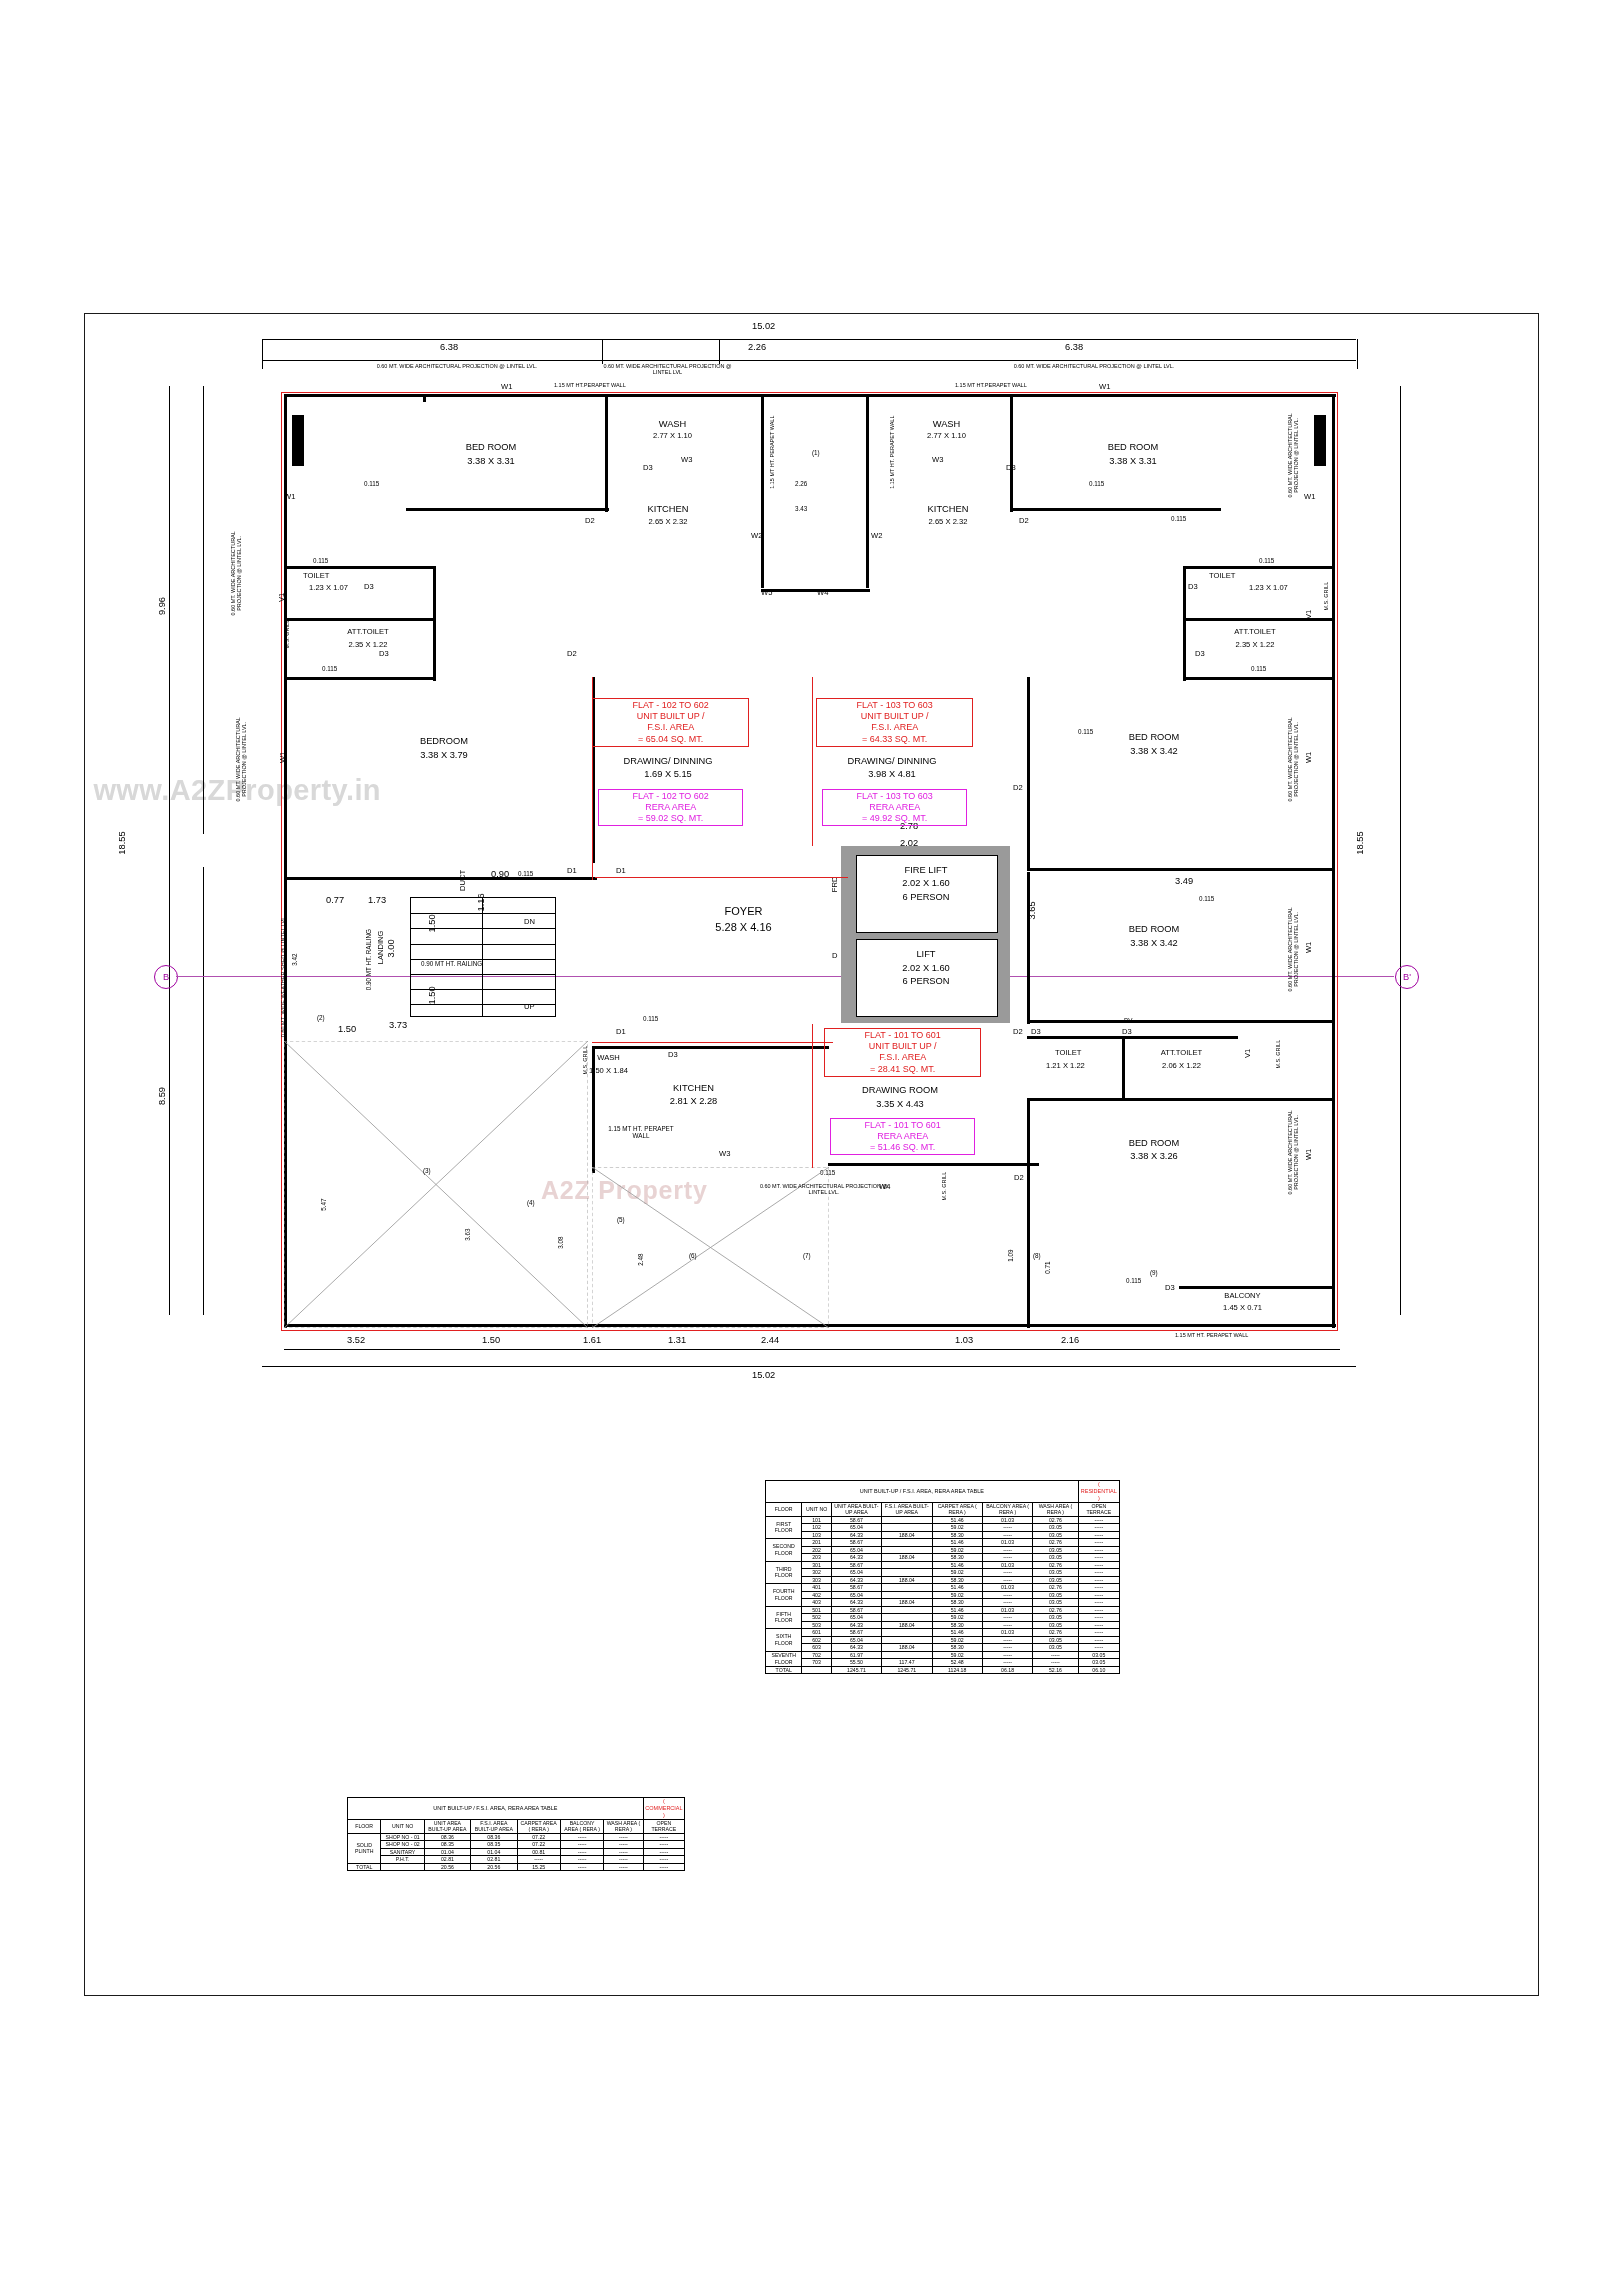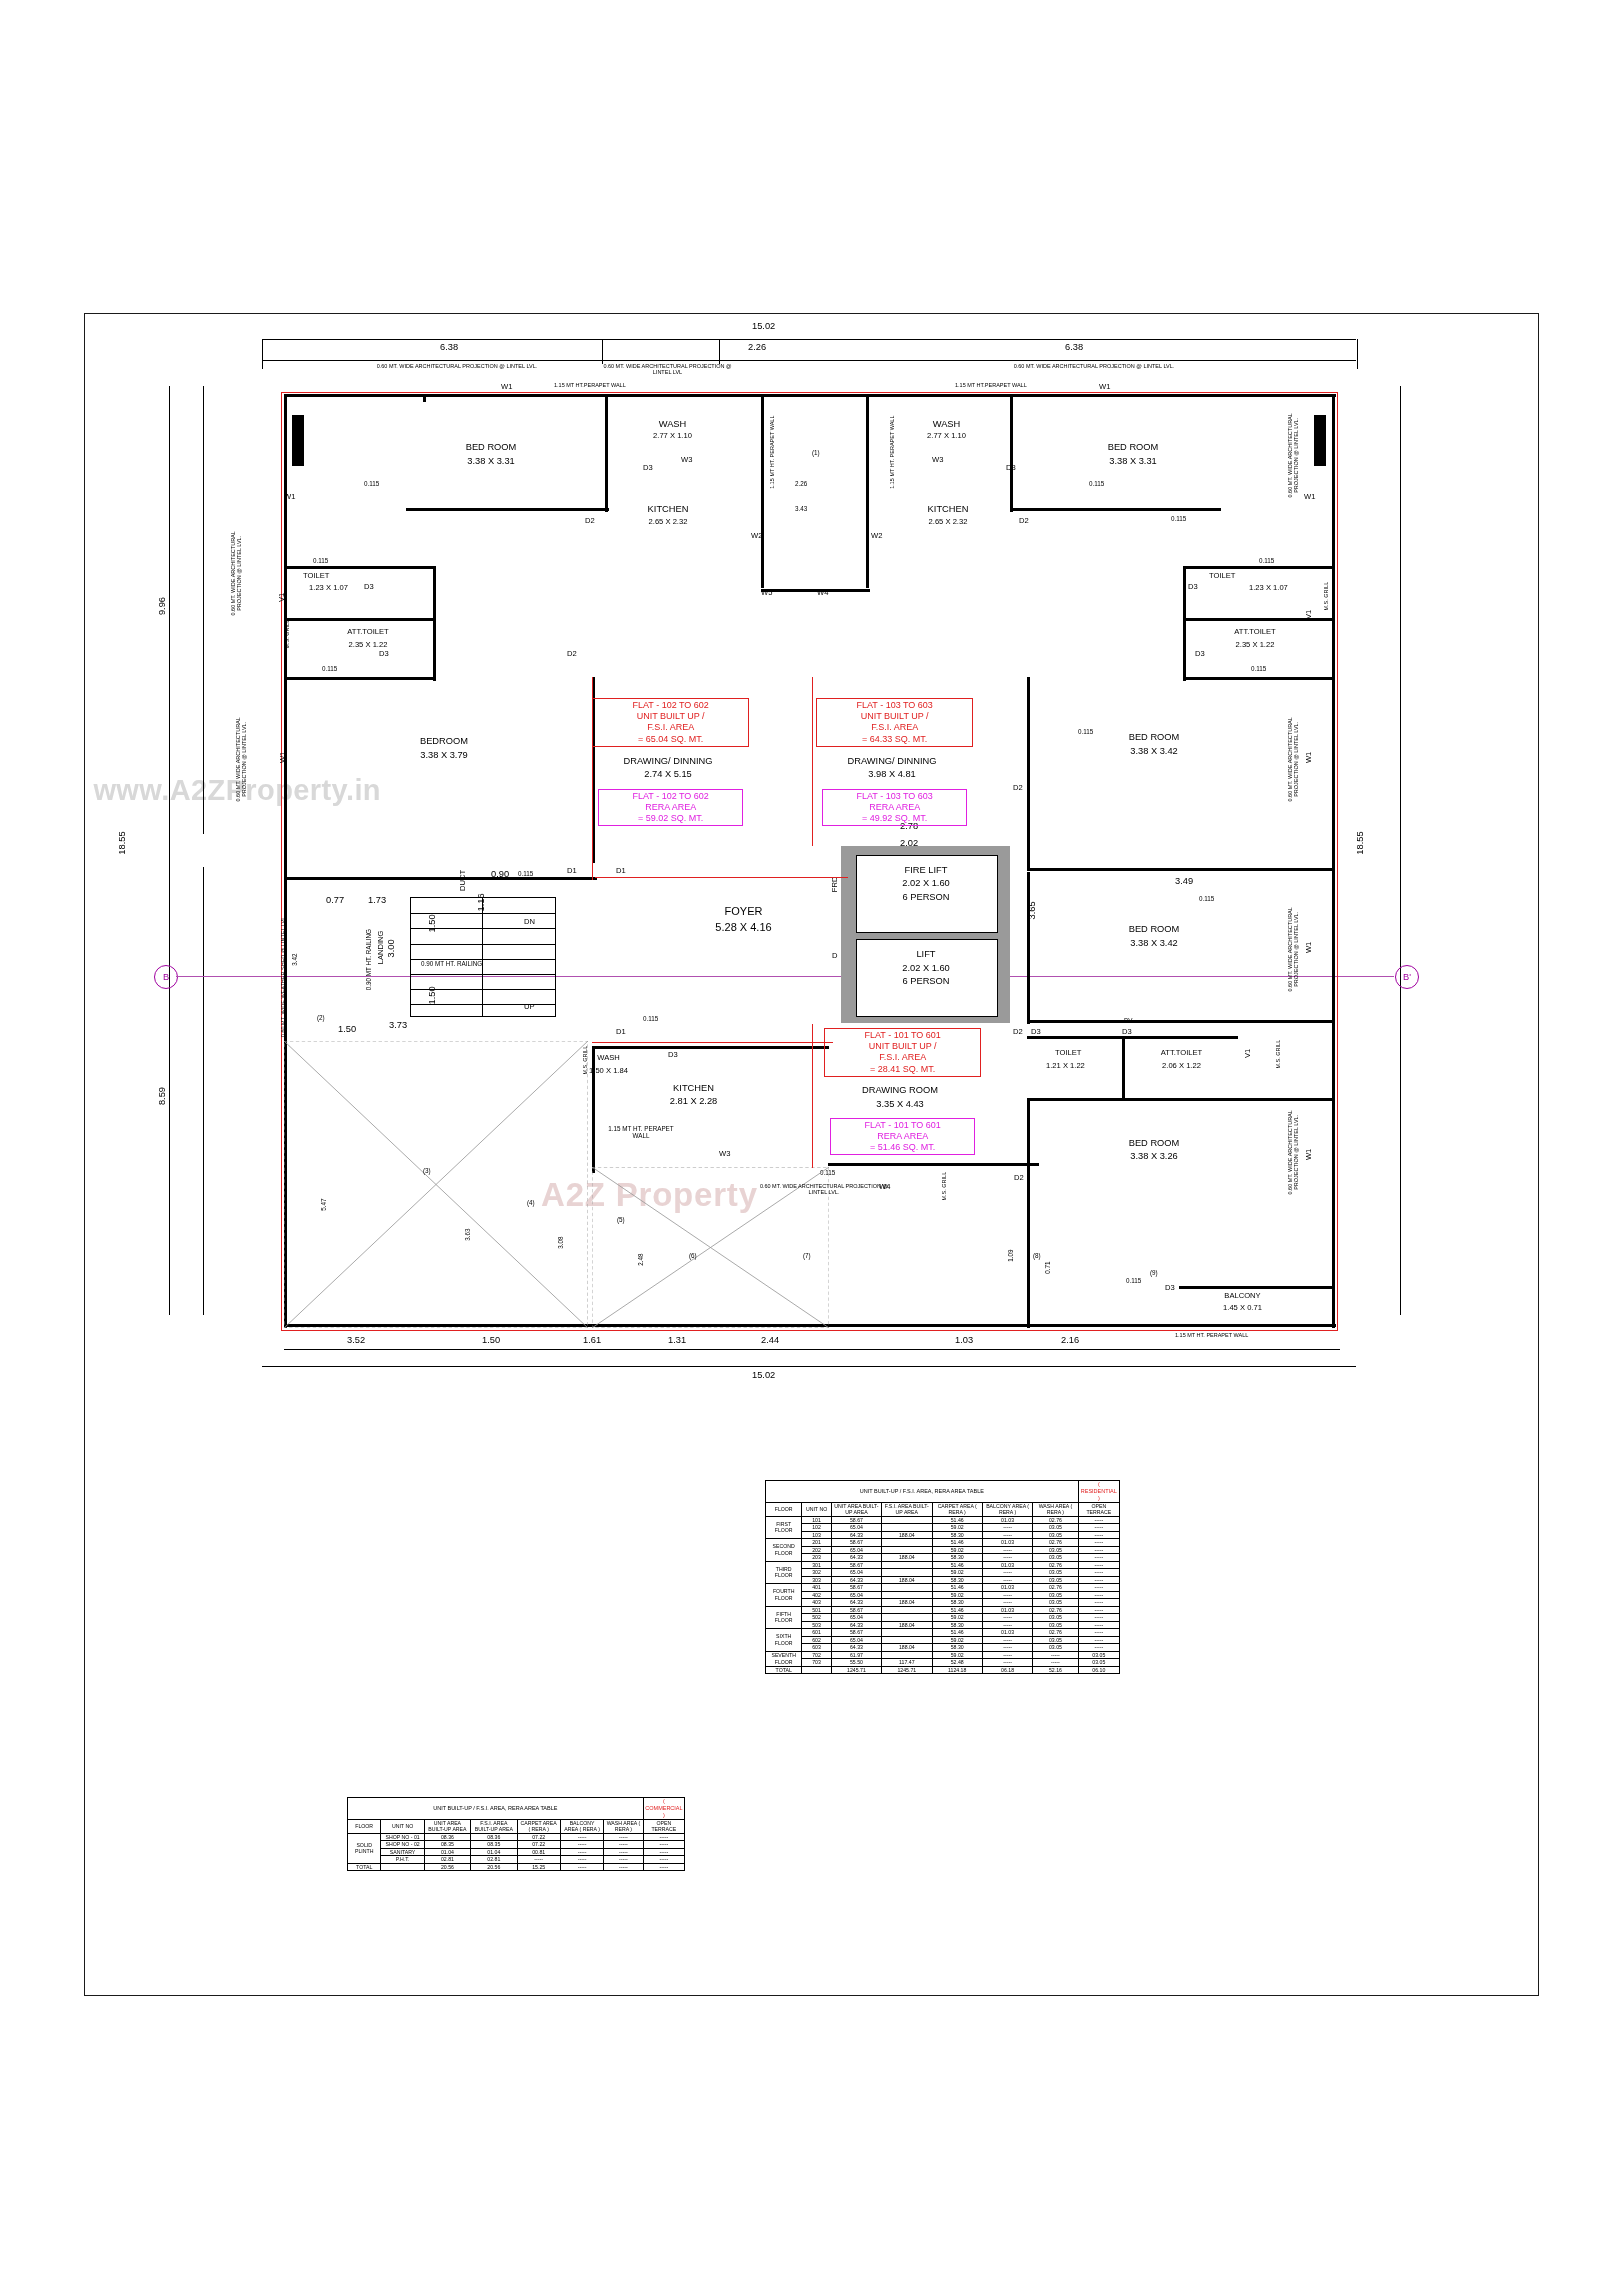--- a/index.html
+++ b/index.html
@@ -18,21 +18,21 @@
   .rot90{transform:rotate(-90deg);}
   .box-red{position:absolute;border:0.8px solid #e02020;color:#e02020;font-size:9px;line-height:1.25;text-align:center;padding:0.8px 1.7px;white-space:nowrap;}
   .box-mag{position:absolute;border:0.8px solid #e020e0;color:#e020e0;font-size:9px;line-height:1.25;text-align:center;padding:0.8px 1.7px;white-space:nowrap;}
   .title{position:absolute;left:0;width:1453px;text-align:center;font-size:22px;letter-spacing:0.4px;}
   table{border-collapse:collapse;}
   .tbl{position:absolute;font-size:5.2px;}
   .tbl td,.tbl th{border:0.5px solid #000;padding:0 1.7px;text-align:center;font-weight:normal;line-height:1.25;}
   .tbl .hdr{font-size:5.2px;}
   .red{color:#e02020;}
   .wm{position:absolute;font-size:29px;color:#d8d8d8;font-weight:bold;letter-spacing:0.4px;}
-  .wm2{position:absolute;font-size:33px;font-weight:bold;letter-spacing:0.8px;}
+  .wm2{position:absolute;font-size:25px;font-weight:bold;letter-spacing:0.8px;}
   .hatch{position:absolute;}
   .circ{position:absolute;border:0.8px solid #a000a0;border-radius:50%;color:#a000a0;font-size:9.3px;text-align:center;}
   .liftbox{position:absolute;border:1.7px solid #000;background:#fff;}
   .greyfill{position:absolute;background:#9a9a9a;}
   .stair{position:absolute;}
   .stair div{position:absolute;background:#000;}
 </style>
 </head>
 <body>
 
@@ -329,21 +329,21 @@
     <div class="dim" style="left:870px;top:1021px;">1.03</div>
     <div class="dim" style="left:976px;top:1021px;">2.16</div>
 
     <div class="box-red" style="left:507px;top:384px;width:152px;">
       <div>FLAT - 102 TO 602</div>
       <div>UNIT BUILT UP /</div>
       <div>F.S.I. AREA</div>
       <div>= 65.04 SQ. MT.</div>
     </div>
     <div class="lbl" style="left:507px;top:442px;width:152px;">DRAWING/ DINNING</div>
-    <div class="lbl" style="left:507px;top:455px;width:152px;">2.74 X 5.15</div>
+    <div class="lbl" style="left:507px;top:455px;width:152px;">1.69 X 5.15</div>
     <div class="box-mag" style="left:513px;top:475px;width:140px;">
       <div>FLAT - 102 TO 602</div>
       <div>RERA AREA</div>
       <div>= 59.02 SQ. MT.</div>
     </div>
 
     <div class="box-red" style="left:731px;top:384px;width:152px;">
       <div>FLAT - 103 TO 603</div>
       <div>UNIT BUILT UP /</div>
       <div>F.S.I. AREA</div>

